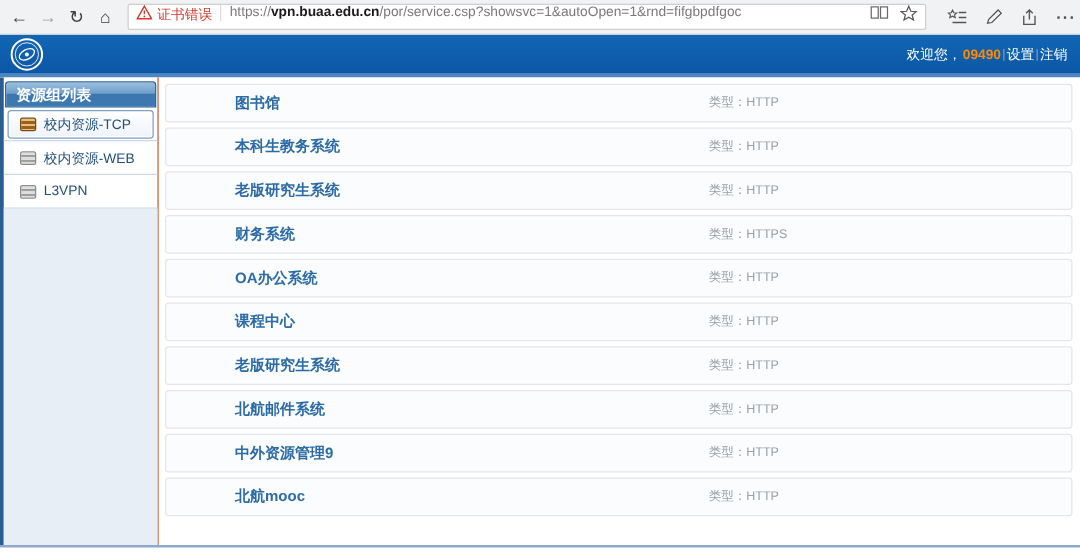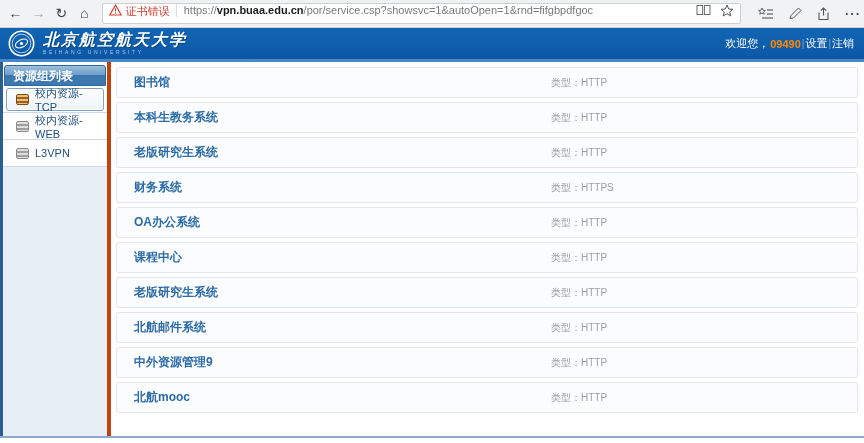--- a/index.html
+++ b/index.html
@@ -43,21 +43,21 @@
   .uni-en { font-size:5px; letter-spacing:2.6px; color:#a9c9e9; margin-top:1px; }
   .user-area { margin-left:auto; display:flex; align-items:center; font-size:11px; gap:1px; }
   .uname { color:#ff8a00; font-weight:bold; }
   .hsep { color:#7fa8d4; font-size:10px; }
   .hlink { color:#fff; cursor:pointer; text-decoration:none; }
 
   
   .body-wrap { display:flex; height:374px; }
 
   .sidebar {
-    width:111px; flex:0 0 auto; border-left:3px solid #2a5d92; border-right:4px solid #c2410c;
+    width:127px; flex:0 0 auto; border-left:3px solid #2a5d92; border-right:1px solid #c2410c;
     background:#fff; display:flex; flex-direction:column;
   }
   .sidebar-title {
     margin:3px 1px 0 1px; height:21px; line-height:21px; padding-left:8px;
     color:#fff; font-size:12px; font-weight:bold;
     background:linear-gradient(180deg,#9dbedc 0%,#6f9fcc 45%,#3b76ae 50%,#3e79b0 100%);
     border:1px solid #2c679f; border-radius:3px 3px 0 0;
   }
   .side-item {
     height:27px; border-bottom:1px solid #ccd9e6; display:flex; align-items:center; cursor:pointer;
@@ -75,21 +75,21 @@
   .grid-icon { width:13px; height:11px; border-radius:2px; flex:0 0 auto;
     background:repeating-linear-gradient(180deg,#dedede 0 2px,#9e9e9e 2px 4px); border:1px solid #8c8c8c; }
   .side-item.selected .grid-icon {
     background:repeating-linear-gradient(180deg,#e8c27a 0 2px,#9c5f1f 2px 4px); border:1px solid #7a4c16;
   }
   .sidebar-fill { flex:1; background:#e7eef5; border-top:0; }
 
   .main { flex:1; background:#fff; padding:5px 6px 0 5px; }
   .res-row {
     position:relative; height:31px; background:#fbfcfd; border:1px solid #e4e6e9;
-    border-radius:3px; margin-bottom:4px; display:flex; align-items:center;
+    border-radius:3px; margin-bottom:4px; display:flex; align-items:center;padding-left:38px;
   }
   .res-name { margin-left:17px; font-size:12px; font-weight:bold; color:#2c6ba5; cursor:pointer; }
   .res-type { position:absolute; left:434px; top:0; line-height:30px; font-size:10px; color:#9aa0a6; }
 
   .footer-line { height:2px; background:#8ea9cb; }
 </style>
 </head>
 <body>
 
 <div class="screen">
@@ -150,24 +150,20 @@
 
   <div class="site-header">
     <span class="logo">
       <svg width="27" height="27" viewBox="0 0 27 27">
         <circle cx="13.5" cy="13.5" r="12.2" fill="none" stroke="#fff" stroke-width="1.6"></circle>
         <circle cx="13.5" cy="13.5" r="9.3" fill="none" stroke="#fff" stroke-width="0.7"></circle>
         <ellipse cx="13.5" cy="13.5" rx="6.6" ry="3.8" fill="none" stroke="#fff" stroke-width="1.1" transform="rotate(-28 13.5 13.5)"></ellipse>
         <circle cx="13.5" cy="13.5" r="1.6" fill="#fff"></circle>
       </svg>
     </span>
-    <span>
-      <div class="uni-cn">北京航空航天大学</div>
-      <div class="uni-en">BEIHANG UNIVERSITY</div>
-    </span>
     <span class="user-area">
       <span>欢迎您，</span>
       <span class="uname">09490</span>
       <span class="hsep">|</span>
       <a class="hlink">设置</a>
       <span class="hsep">|</span>
       <a class="hlink">注销</a>
     </span>
   </div>
 

